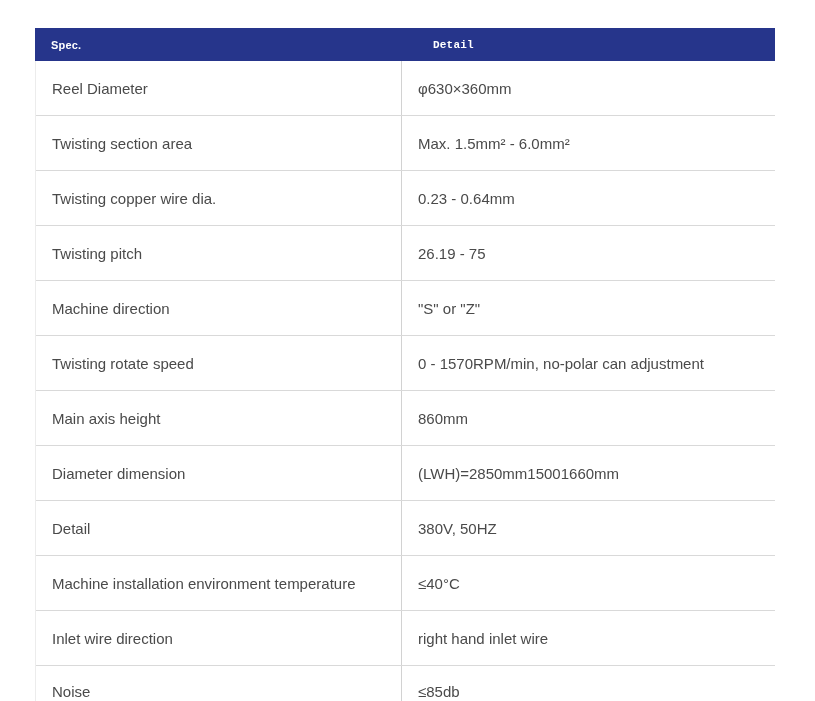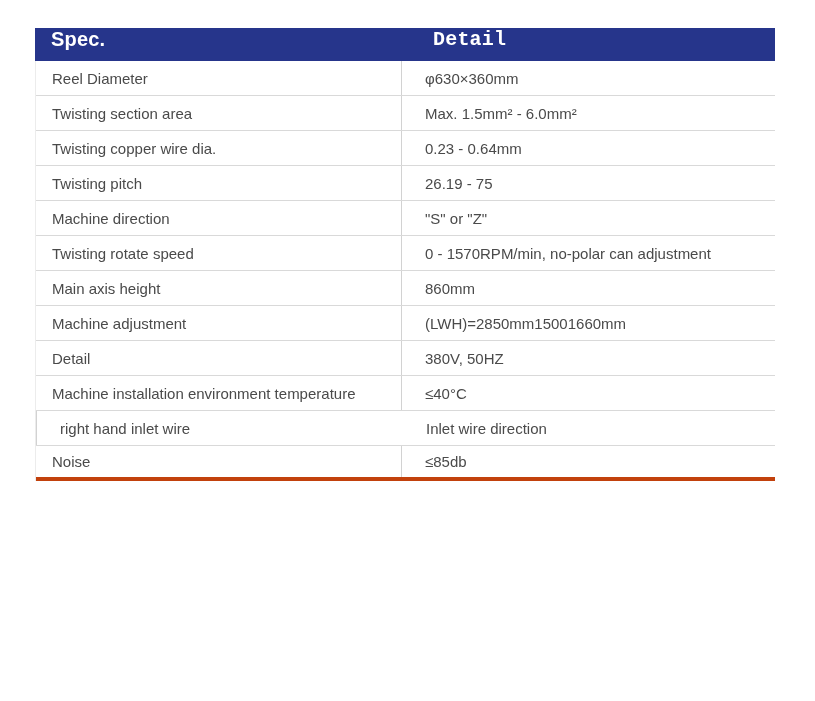--- a/index.html
+++ b/index.html
@@ -16,64 +16,65 @@
   }
   .spec-table {
     position: absolute;
     left: 35px;
     top: 28px;
     width: 740px;
     background: #ffffff;
   }
   .thead {
     display: flex;
+    align-items: center;
     height: 33px;
     color: #ffffff;
-    font-size: 20px;
+    font-size: 11px;
     font-weight: 600;
     letter-spacing: 0.2px;
   }
   .th-spec {
     width: 365px;
     padding-left: 16px;
     box-sizing: border-box;
   }
   .th-detail {
     flex: 1;
     padding-left: 33px;
     box-sizing: border-box;
     font-family: Liberation Mono, monospace;
   }
   .tbody {
     border-left: 1px solid #ececec;
   }
   .row {
     display: flex;
     align-items: stretch;
-    height: 35px;
+    height: 55px;
     box-sizing: border-box;
     border-bottom: 1px solid #d9d9d9;
     font-size: 15px;
     color: #4a4a4a;
   }
   .row:last-child {
     border-bottom: 4px solid #c2410c;
   }
   .cell {
     display: flex;
     align-items: center;
     box-sizing: border-box;
   }
   .cell-spec {
     width: 365px;
     padding-left: 16px;
   }
   .cell-detail {
     flex: 1;
-    padding-left: 23px;
+    padding-left: 16px;
     border-left: 1px solid #d2d2d2;
   }
 </style>
 </head>
 <body>
 
 <div class="spec-table">
   <div class="thead" style="background: rgb(38, 53, 139); color: rgb(255, 255, 255);">
     <div class="th-spec">Spec.</div>
     <div class="th-detail">Detail</div>
@@ -108,39 +109,39 @@
     <div class="cell cell-spec">Twisting rotate speed</div>
     <div class="cell cell-detail">0 - 1570RPM/min, no-polar can adjustment</div>
   </div>
 
   <div class="row">
     <div class="cell cell-spec">Main axis height</div>
     <div class="cell cell-detail">860mm</div>
   </div>
 
   <div class="row">
-    <div class="cell cell-spec">Machine adjustment</div>
+    <div class="cell cell-spec">Diameter dimension</div>
     <div class="cell cell-detail">(LWH)=2850mm15001660mm</div>
   </div>
 
 
   <div class="row">
     <div class="cell cell-spec">Detail</div>
     <div class="cell cell-detail">380V, 50HZ</div>
   </div>
 
 
   <div class="row">
     <div class="cell cell-spec">Machine installation environment temperature</div>
     <div class="cell cell-detail">≤40°C</div>
   </div>
 
   <div class="row">
+    <div class="cell cell-spec">Inlet wire direction</div>
     <div class="cell cell-detail">right hand inlet wire</div>
-    <div class="cell cell-spec">Inlet wire direction</div>
   </div>
 
   <div class="row">
     <div class="cell cell-spec">Noise</div>
     <div class="cell cell-detail">≤85db</div>
   </div>
 </div>
 </div>
 
 </body></html>

